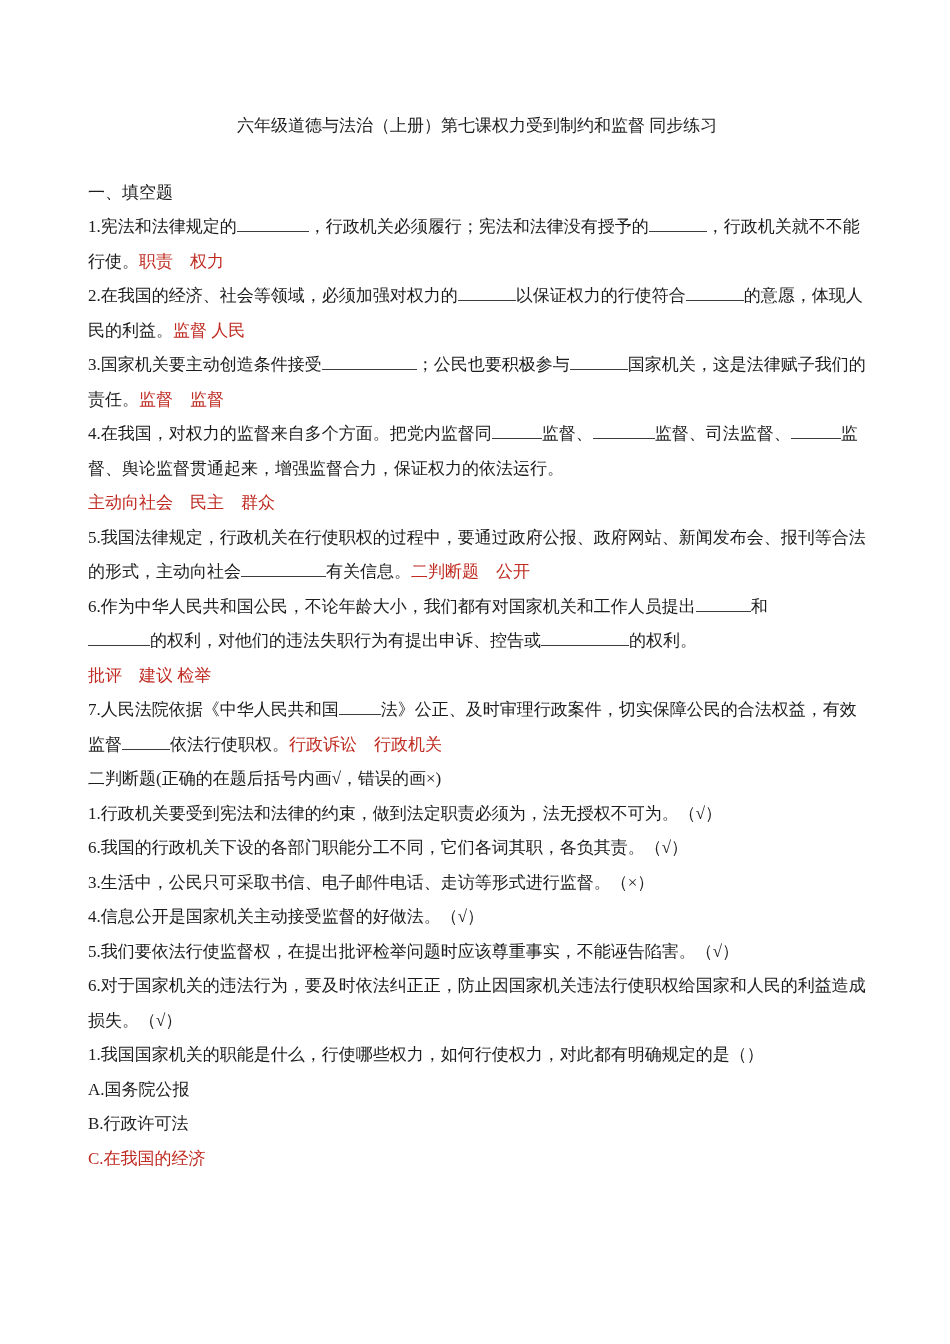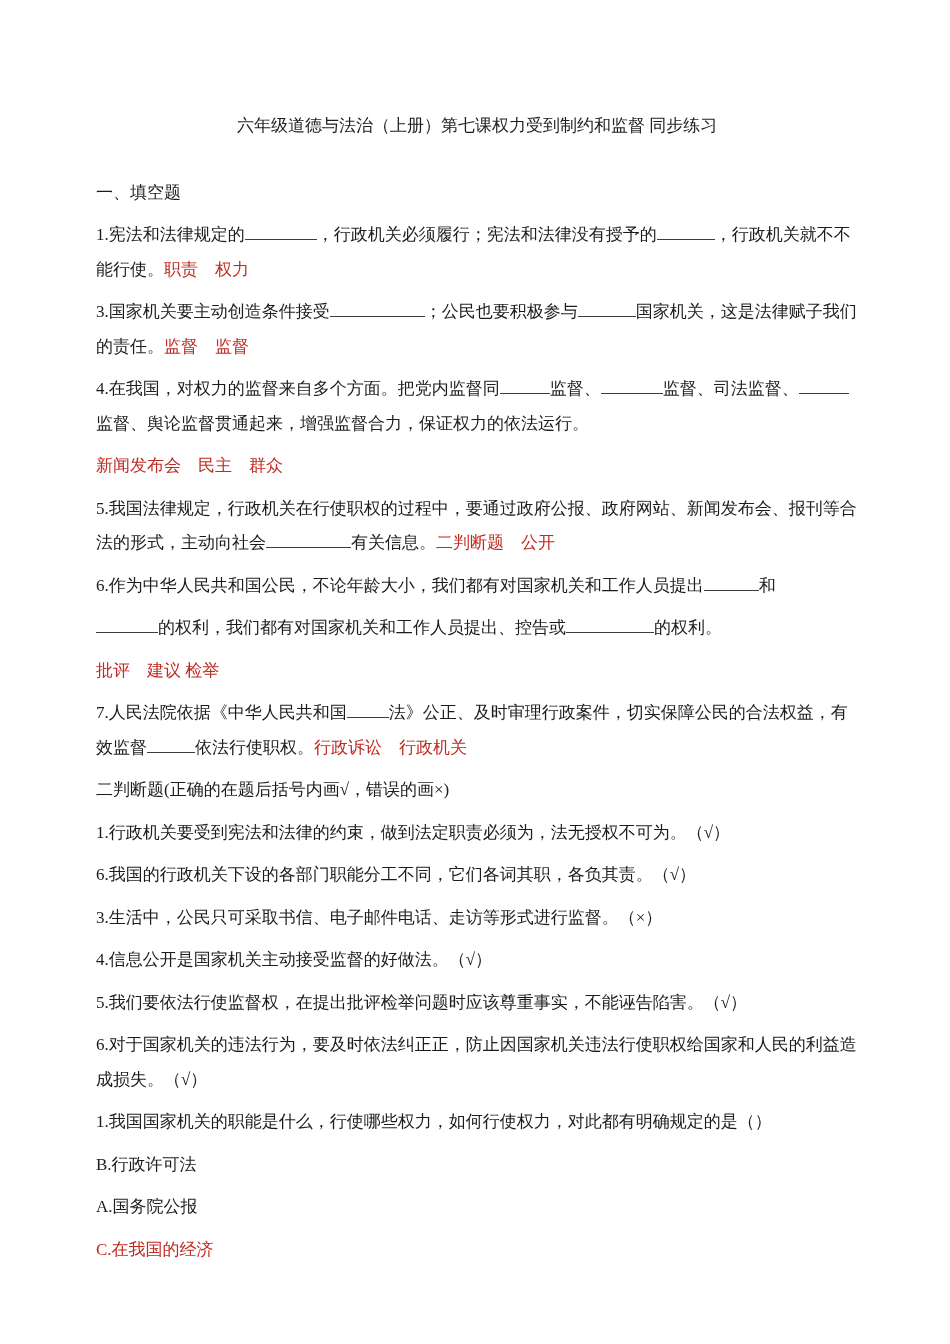--- a/index.html
+++ b/index.html
@@ -22,54 +22,55 @@
   }
   .doc-title {
     font-size: 17px;
     font-weight: normal;
     text-align: center;
     margin: 0 0 32px 0;
     line-height: 34.5px;
     white-space: pre-wrap;
   }
   .para {
-    margin: 8px;
+    margin: 0;
     white-space: pre-wrap;
     word-break: break-all;
   }
   .answer {
     color: var(--accent, #bf2a21);
   }
   .blank {
     display: inline-block;
     height: 4px;
     border-bottom: 1px solid #3d3d3d;
   }
 </style>
 </head>
 <body>
 
 <main class="page">
   <h1 class="doc-title">六年级道德与法治（上册）第七课权力受到制约和监督 同步练习</h1>
   <div>
       <p class="para"><span>一、填空题</span></p>
       <p class="para"><span>1.宪法和法律规定的</span><span class="blank" style="width: 72px;"></span><span>，行政机关必须履行；宪法和法律没有授予的</span><span class="blank" style="width: 58px;"></span><span>，行政机关就不不能行使。</span><span class="answer">职责　权力</span></p>
+      <p class="para"><span>2.在我国的经济、社会等领域，必须加强对权力的</span><span class="blank" style="width: 58px;"></span><span>以保证权力的行使符合</span><span class="blank" style="width: 58px;"></span><span>的意愿，体现人民的利益。</span><span class="answer">监督 人民</span></p>
       <p class="para"><span>3.国家机关要主动创造条件接受</span><span class="blank" style="width: 95px;"></span><span>；公民也要积极参与</span><span class="blank" style="width: 58px;"></span><span>国家机关，这是法律赋子我们的责任。</span><span class="answer">监督　监督</span></p>
       <p class="para"><span>4.在我国，对权力的监督来自多个方面。把党内监督同</span><span class="blank" style="width: 50px;"></span><span>监督、</span><span class="blank" style="width: 62px;"></span><span>监督、司法监督、</span><span class="blank" style="width: 50px;"></span><span>监督、舆论监督贯通起来，增强监督合力，保证权力的依法运行。</span></p>
-      <p class="para"><span class="answer">新闻发布会　民主　群众</span></p>
+      <p class="para"><span class="answer">主动向社会　民主　群众</span></p>
       <p class="para"><span>5.我国法律规定，行政机关在行使职权的过程中，要通过政府公报、政府网站、新闻发布会、报刊等合法的形式，主动向社会</span><span class="blank" style="width: 85px;"></span><span>有关信息。</span><span class="answer">二判断题　公开</span></p>
       <p class="para"><span>6.作为中华人民共和国公民，不论年龄大小，我们都有对国家机关和工作人员提出</span><span class="blank" style="width: 55px;"></span><span>和</span></p>
-      <p class="para"><span class="blank" style="width: 62px;"></span><span>的权利，我们都有对国家机关和工作人员提出、控告或</span><span class="blank" style="width: 88px;"></span><span>的权利。</span></p>
+      <p class="para"><span class="blank" style="width: 62px;"></span><span>的权利，对他们的违法失职行为有提出申诉、控告或</span><span class="blank" style="width: 88px;"></span><span>的权利。</span></p>
       <p class="para"><span class="answer">批评　建议 检举</span></p>
       <p class="para"><span>7.人民法院依据《中华人民共和国</span><span class="blank" style="width: 42px;"></span><span>法》公正、及时审理行政案件，切实保障公民的合法权益，有效监督</span><span class="blank" style="width: 48px;"></span><span>依法行使职权。</span><span class="answer">行政诉讼　行政机关</span></p>
       <p class="para"><span>二判断题(正确的在题后括号内画√，错误的画×)</span></p>
       <p class="para"><span>1.行政机关要受到宪法和法律的约束，做到法定职责必须为，法无授权不可为。（√）</span></p>
       <p class="para"><span>6.我国的行政机关下设的各部门职能分工不同，它们各词其职，各负其责。（√）</span></p>
       <p class="para"><span>3.生活中，公民只可采取书信、电子邮件电话、走访等形式进行监督。（×）</span></p>
       <p class="para"><span>4.信息公开是国家机关主动接受监督的好做法。（√）</span></p>
       <p class="para"><span>5.我们要依法行使监督权，在提出批评检举问题时应该尊重事实，不能诬告陷害。（√）</span></p>
       <p class="para"><span>6.对于国家机关的违法行为，要及时依法纠正正，防止因国家机关违法行使职权给国家和人民的利益造成损失。（√）</span></p>
       <p class="para"><span>1.我国国家机关的职能是什么，行使哪些权力，如何行使权力，对此都有明确规定的是（）</span></p>
+      <p class="para"><span>A.国务院公报</span></p>
       <p class="para"><span>B.行政许可法</span></p>
-      <p class="para"><span>A.国务院公报</span></p>
       <p class="para"><span class="answer">C.在我国的经济</span></p>
     </div>
 </main>
 
 </body></html>

